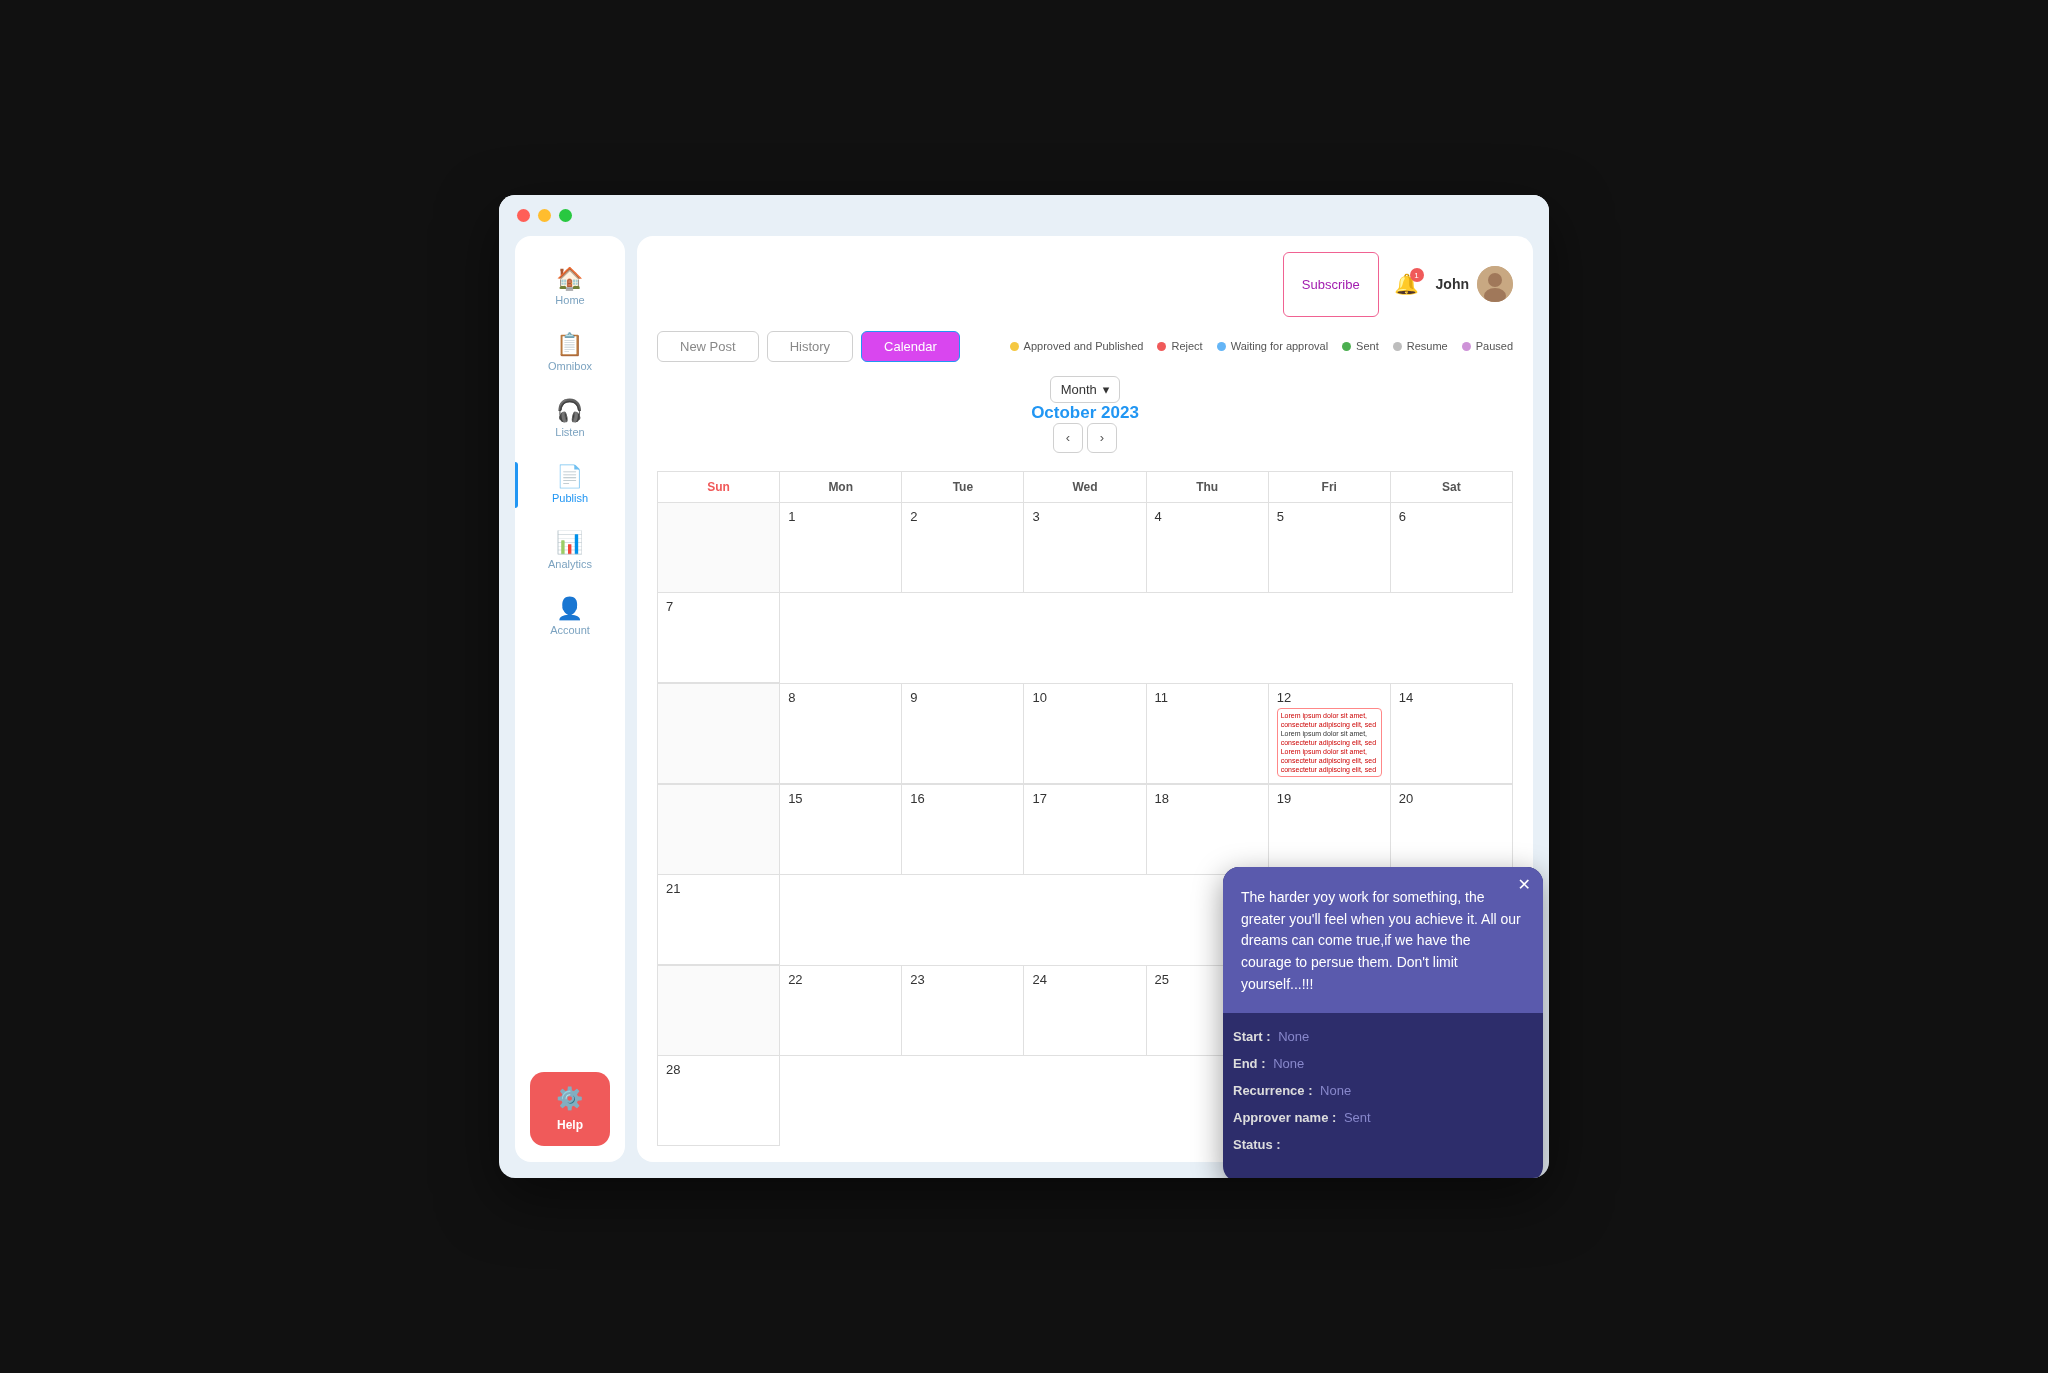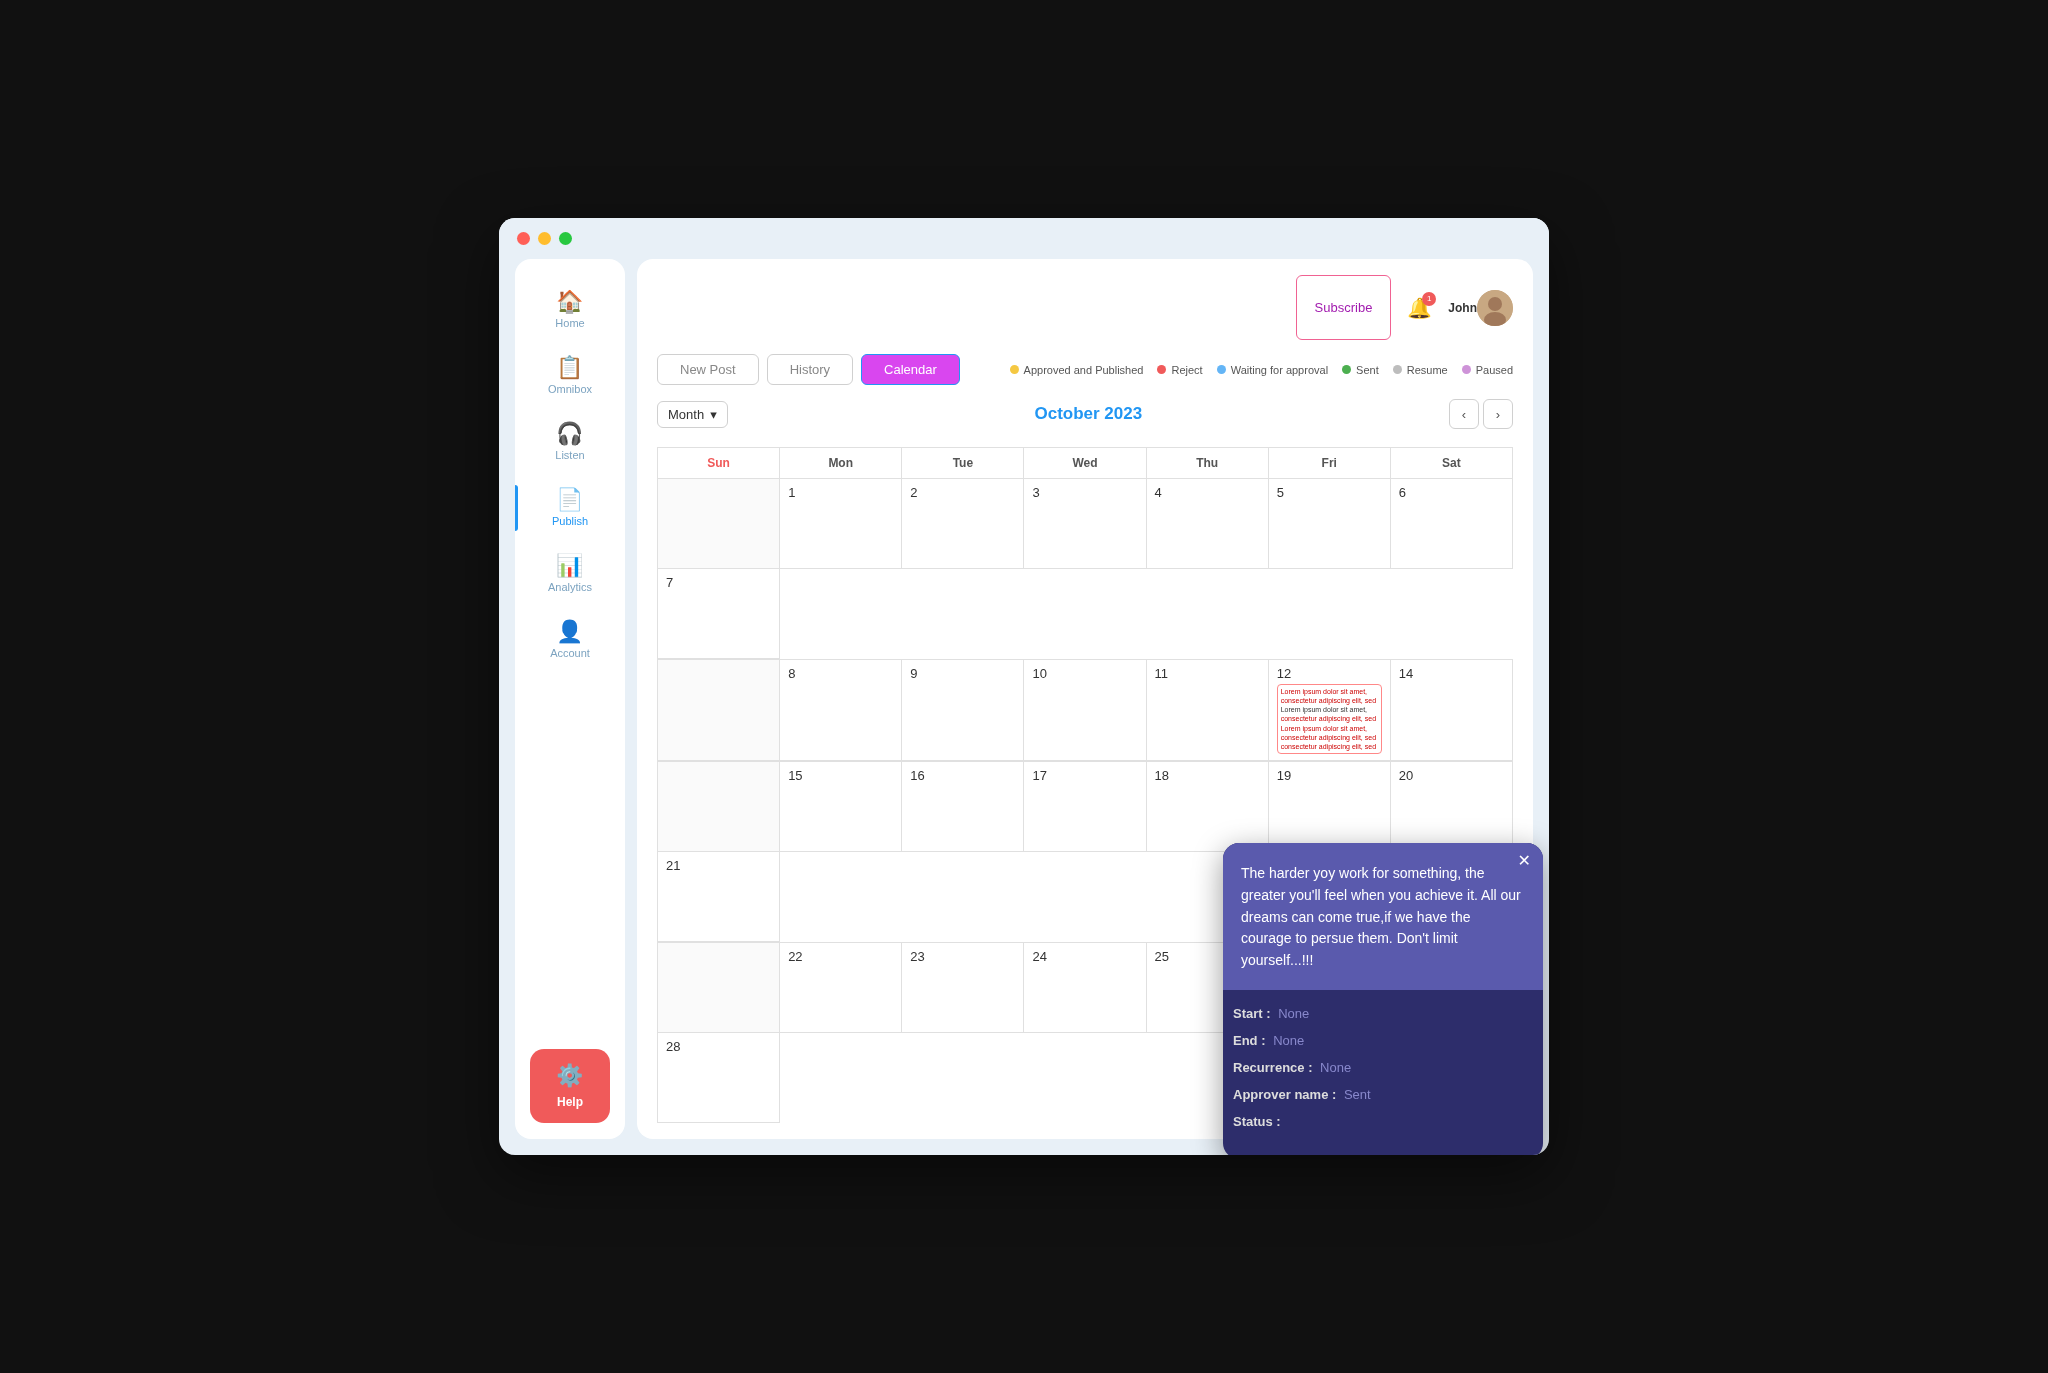--- a/index.html
+++ b/index.html
@@ -149,21 +149,22 @@
       width: 14px;
       height: 14px;
       font-size: 8px;
       display: flex;
       align-items: center;
       justify-content: center;
     }
     .user-info {
       display: flex;
       align-items: center;
-      font-size: 12px;
+      gap: 8px;
+      font-size: 14px;
       font-weight: 600;
       color: #333;
     }
     .avatar {
       width: 36px;
       height: 36px;
       border-radius: 50%;
       background: #c8a882;
       display: flex;
       align-items: center;
@@ -211,20 +212,21 @@
     .legend-dot {
       width: 9px;
       height: 9px;
       border-radius: 50%;
     }
     
     .cal-controls {
       display: flex;
       align-items: center;
       margin-bottom: 18px;
+      flex-direction: column;
     }
     .month-select {
       border: 1.5px solid #d0d0d0;
       border-radius: 6px;
       padding: 5px 10px;
       font-size: 13px;
       background: #fff;
       cursor: pointer;
       display: flex;
       align-items: center;

